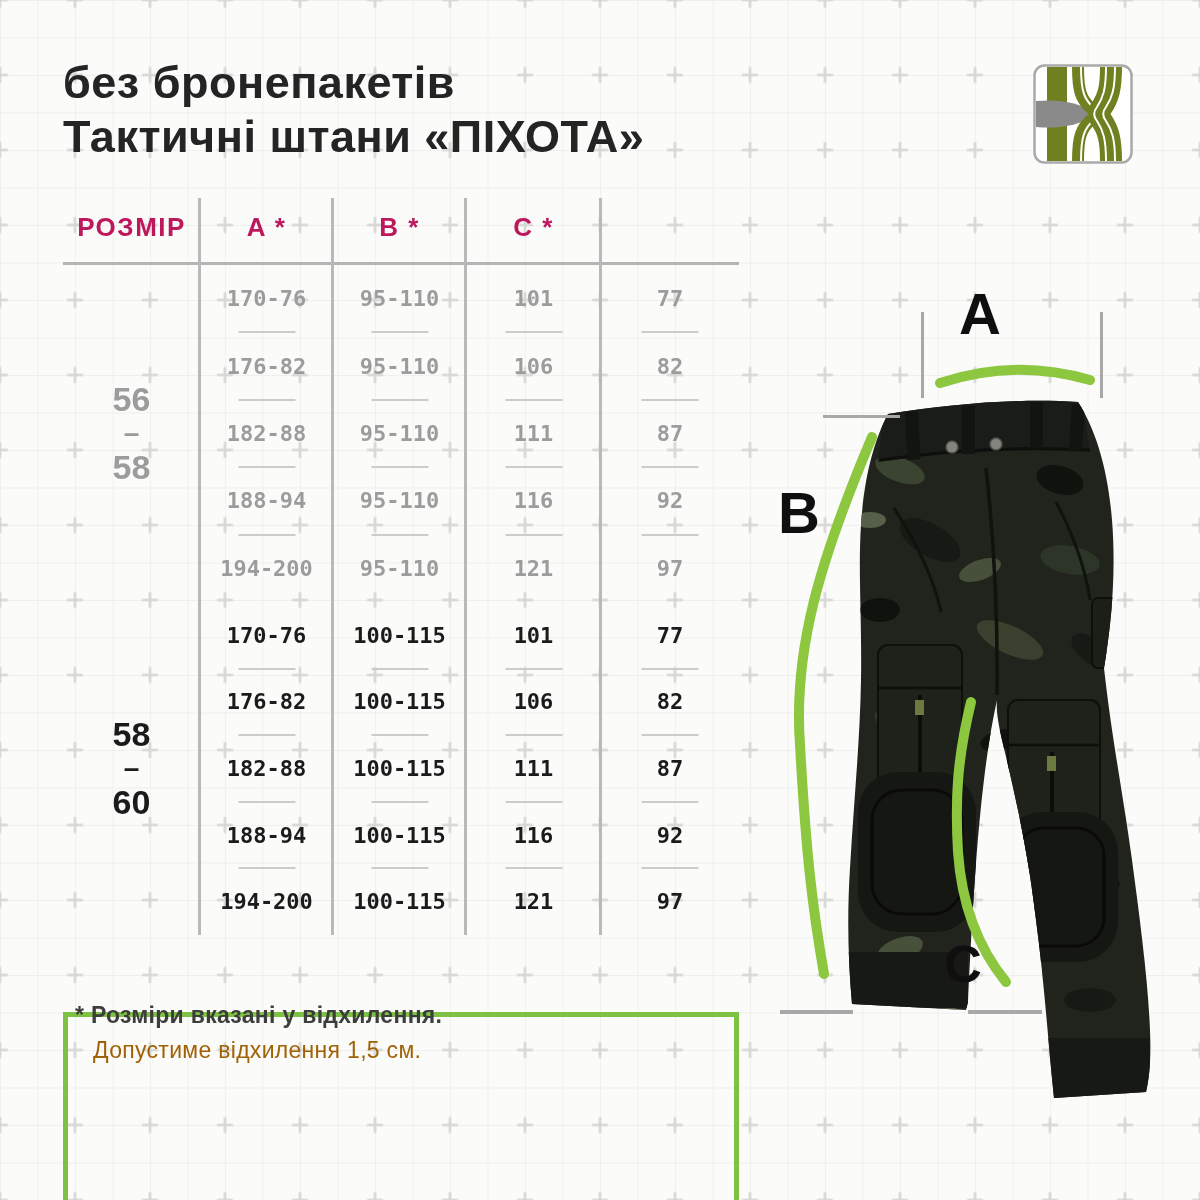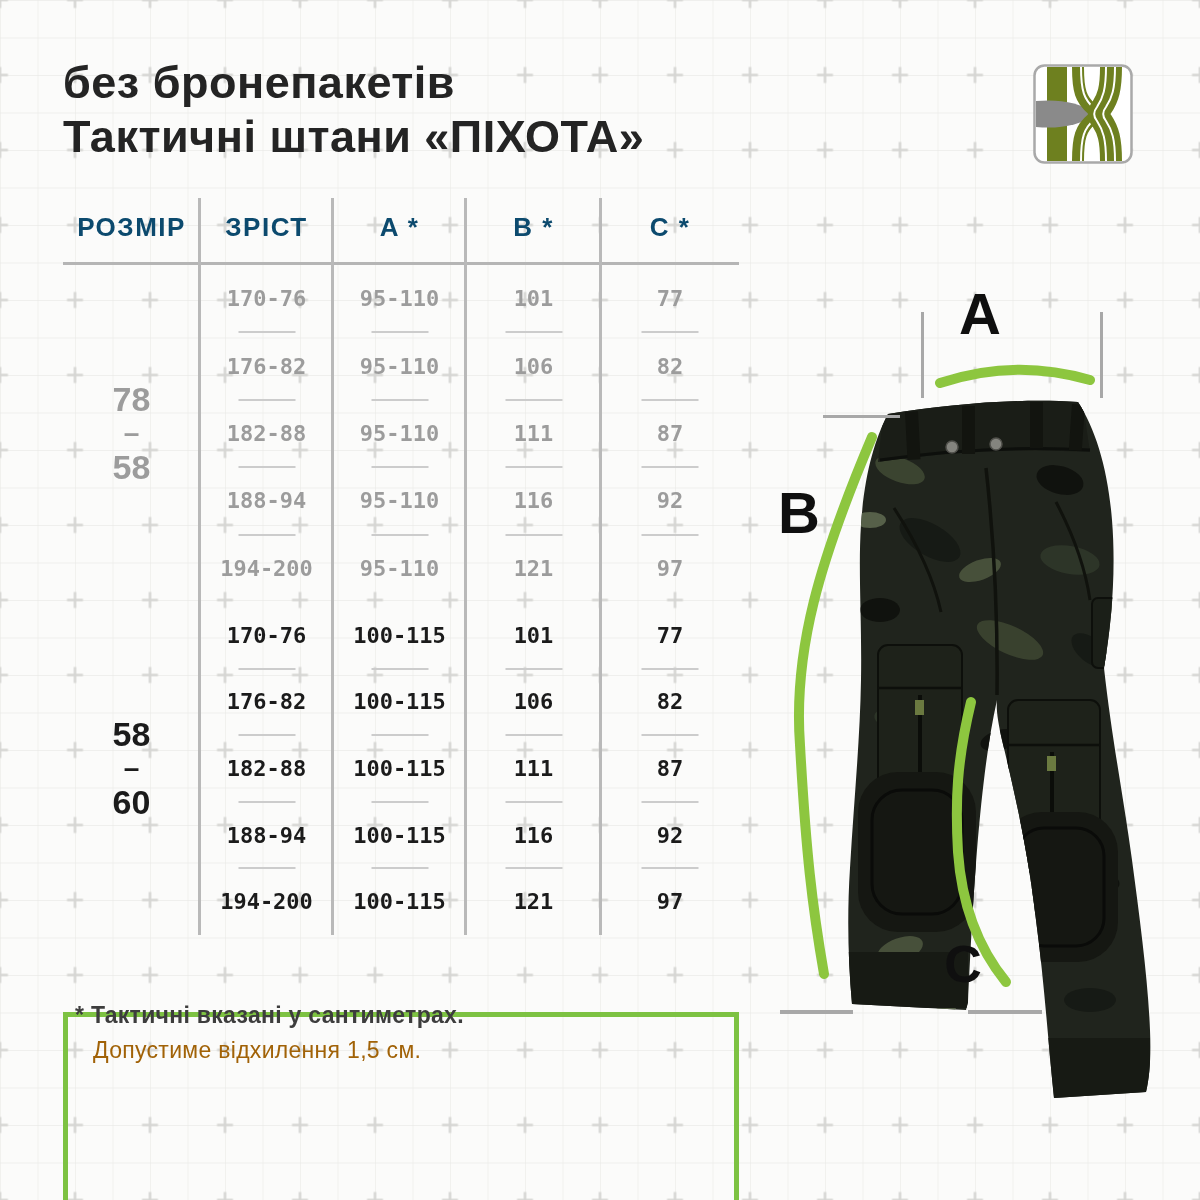--- a/index.html
+++ b/index.html
@@ -13,21 +13,21 @@
            font-weight:700; color:#242424; letter-spacing:.5px; }
 
   
   .logo { position:absolute; left:1033px; top:64px; }
 
   
   .size-table { position:absolute; left:63px; top:192px; width:676px; height:743px; }
   .thead { display:grid; grid-template-columns:137px 133px 133px 135px 138px; height:73px;
            border-bottom:3px solid #b5b5b5; }
   .th { display:flex; align-items:center; justify-content:center; font-size:26px; font-weight:700;
-        color:#0c4a6e; letter-spacing:1.5px; }
+        color:#be185d; letter-spacing:1.5px; }
   .tgroup { position:relative; display:grid; grid-template-columns:137px 133px 133px 135px 138px; }
   .tgroup.g1 { height:337px; grid-auto-rows:67.4px; }
   .tgroup.g2 { height:333px; grid-auto-rows:66.6px; }
   .size-label { grid-column:1; grid-row:1/6; display:flex; flex-direction:column; align-items:center;
                 justify-content:center; font-size:34px; font-weight:700; line-height:38px; color:#1b1b1b; }
   .size-label .dash { font-size:28px; line-height:30px; }
   .tgroup.g1 .size-label { color:#9c9c9c; }
   .cell { position:relative; display:flex; align-items:center; justify-content:center;
           font-family:"DejaVu Sans Mono", monospace; font-size:22px; font-weight:700; color:#1b1b1b; }
   .tgroup.g1 .cell { color:#9c9c9c; }
@@ -84,29 +84,28 @@
       <path d="M48,3 C48,27 51,36 62,45 C67,49 67,51 62,55 C51,64 48,73 48,97" fill="none" stroke="#ffffff" stroke-width="2"></path>
       <path d="M78,3 C78,25 75,34 69,43 C65,48 65,52 69,57 C75,66 78,75 78,97" fill="none" stroke="#6e801f" stroke-width="22"></path>
       <path d="M73,3 C73,25 70,34 64,43 C60,48 60,52 64,57 C70,66 73,75 73,97" fill="none" stroke="#ffffff" stroke-width="2"></path>
       <path d="M82,3 C82,25 79,34 73,43 C69,48 69,52 73,57 C79,66 82,75 82,97" fill="none" stroke="#ffffff" stroke-width="2"></path>
     </g>
   </svg>
 
   <div class="size-table">
     <div class="thead">
       <div class="th">РОЗМІР</div>
-      <div class="th">ЗРІСТ</div>
       <div class="th">A *</div>
       <div class="th">B *</div>
       <div class="th">C *</div>
     </div>
 
     <div class="tgroup g1">
       <div class="size-label">
-        <span>78</span>
+        <span>56</span>
         <span class="dash">–</span>
         <span>58</span>
       </div>
     <div class="cell hasline" style="grid-area: 1 / 2;">170-76</div>
         <div class="cell hasline" style="grid-area: 1 / 3;">95-110</div>
         <div class="cell hasline" style="grid-area: 1 / 4;">101</div>
         <div class="cell hasline" style="grid-area: 1 / 5;">77</div>
         <div class="cell hasline" style="grid-area: 2 / 2;">176-82</div>
         <div class="cell hasline" style="grid-area: 2 / 3;">95-110</div>
         <div class="cell hasline" style="grid-area: 2 / 4;">106</div>
@@ -237,17 +236,17 @@
     <path d="M940,383 Q1015,358 1090,380" fill="none" stroke="#8dc63f" stroke-width="10" stroke-linecap="round"></path>
     <path d="M872,437 C820,560 793,650 800,745 C806,852 812,905 824,974" fill="none" stroke="#8dc63f" stroke-width="10" stroke-linecap="round"></path>
     <path d="M971,702 C957,760 955,800 958,852 C962,910 980,950 1006,982" fill="none" stroke="#8dc63f" stroke-width="10" stroke-linecap="round"></path>
 
     <text x="980" y="334" text-anchor="middle" font-family="Liberation Sans, sans-serif" font-weight="700" font-size="58" fill="#0f0f0f">A</text>
     <text x="799" y="533" text-anchor="middle" font-family="Liberation Sans, sans-serif" font-weight="700" font-size="58" fill="#0f0f0f">B</text>
     <text x="963" y="982" text-anchor="middle" font-family="Liberation Sans, sans-serif" font-weight="700" font-size="52" fill="#0f0f0f">C</text>
   </svg>
 
   <div class="footnote">
-    <div class="fn1">* Тактичні вказані у сантиметрах.</div>
+    <div class="fn1">* Розміри вказані у відхилення.</div>
     <div class="fn2">Допустиме відхилення 1,5 см.</div>
   </div>
 
 </div>
 
 </body></html>

